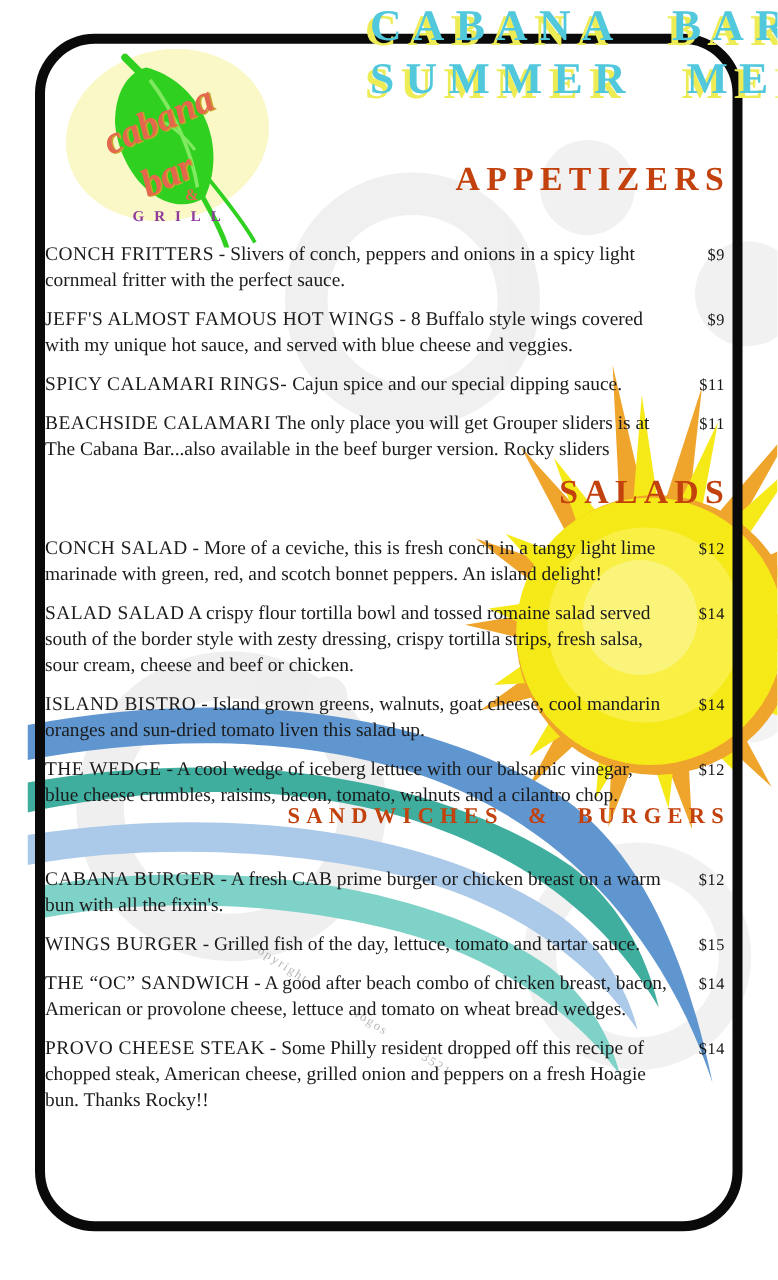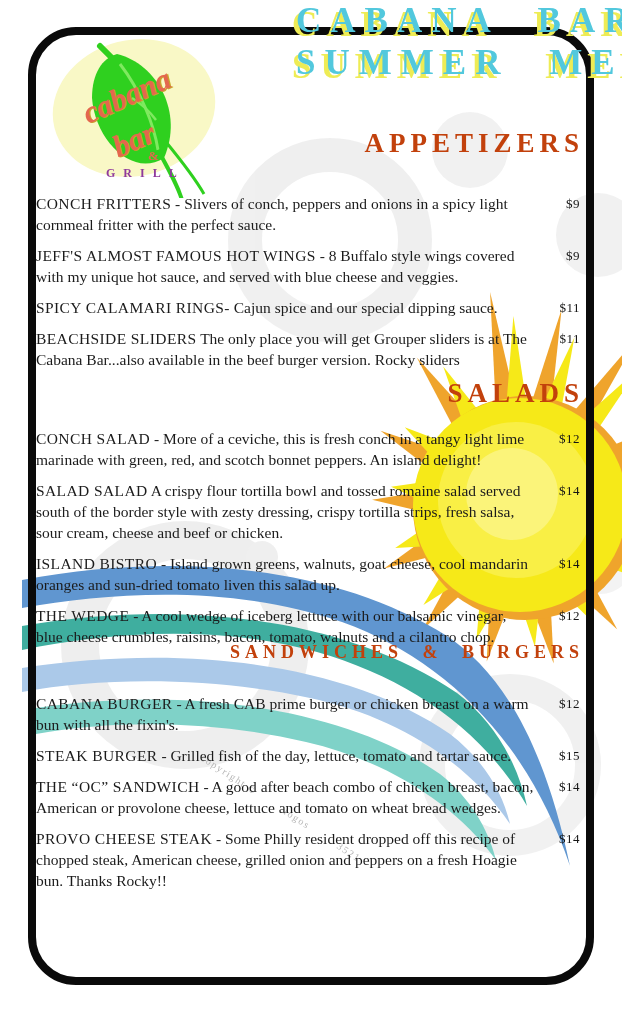--- a/index.html
+++ b/index.html
@@ -161,21 +161,21 @@
       </div>
       <div class="menu-item">
         <p class="item-text"><span class="item-name">JEFF'S ALMOST FAMOUS HOT WINGS</span> <span class="item-desc">- 8 Buffalo style wings covered with my unique hot sauce, and served with blue cheese and veggies.</span></p>
         <span class="item-price">$9</span>
       </div>
       <div class="menu-item">
         <p class="item-text"><span class="item-name">SPICY CALAMARI RINGS-</span> <span class="item-desc">Cajun spice and our special dipping sauce.</span></p>
         <span class="item-price">$11</span>
       </div>
       <div class="menu-item">
-        <p class="item-text"><span class="item-name">BEACHSIDE SLIDERS</span> <span class="item-desc">The only place you will get Grouper sliders is at The Cabana Bar...also available in the beef burger version. Rocky sliders</span></p>
+        <p class="item-text"><span class="item-name">BEACHSIDE CALAMARI</span> <span class="item-desc">The only place you will get Grouper sliders is at The Cabana Bar...also available in the beef burger version. Rocky sliders</span></p>
         <span class="item-price">$11</span>
       </div>
     </section>
     <section class="section sec-1">
       <h2 class="section-heading">SALADS</h2>
       <div class="menu-item">
         <p class="item-text"><span class="item-name">CONCH SALAD</span> <span class="item-desc">- More of a ceviche, this is fresh conch in a tangy light lime marinade with green, red, and scotch bonnet peppers. An island delight!</span></p>
         <span class="item-price">$12</span>
       </div>
       <div class="menu-item">
@@ -191,21 +191,21 @@
         <span class="item-price">$12</span>
       </div>
     </section>
     <section class="section sec-2">
       <h2 class="section-heading">SANDWICHES  &amp;  BURGERS</h2>
       <div class="menu-item">
         <p class="item-text"><span class="item-name">CABANA BURGER</span> <span class="item-desc">- A fresh CAB prime burger  or chicken breast on a warm bun with all the fixin's.</span></p>
         <span class="item-price">$12</span>
       </div>
       <div class="menu-item">
-        <p class="item-text"><span class="item-name">STEAK BURGER</span> <span class="item-desc">- Grilled fish of the day, lettuce, tomato and tartar sauce.</span></p>
+        <p class="item-text"><span class="item-name">WINGS BURGER</span> <span class="item-desc">- Grilled fish of the day, lettuce, tomato and tartar sauce.</span></p>
         <span class="item-price">$15</span>
       </div>
       <div class="menu-item">
         <p class="item-text"><span class="item-name">THE “OC” SANDWICH</span> <span class="item-desc">- A good after beach combo of chicken breast, bacon, American or provolone cheese, lettuce and tomato on wheat bread wedges.</span></p>
         <span class="item-price">$14</span>
       </div>
       <div class="menu-item">
         <p class="item-text"><span class="item-name">PROVO CHEESE STEAK</span> <span class="item-desc">- Some Philly resident dropped off this recipe of chopped steak, American cheese, grilled onion and peppers on a fresh Hoagie bun. Thanks Rocky!!</span></p>
         <span class="item-price">$14</span>
       </div>

